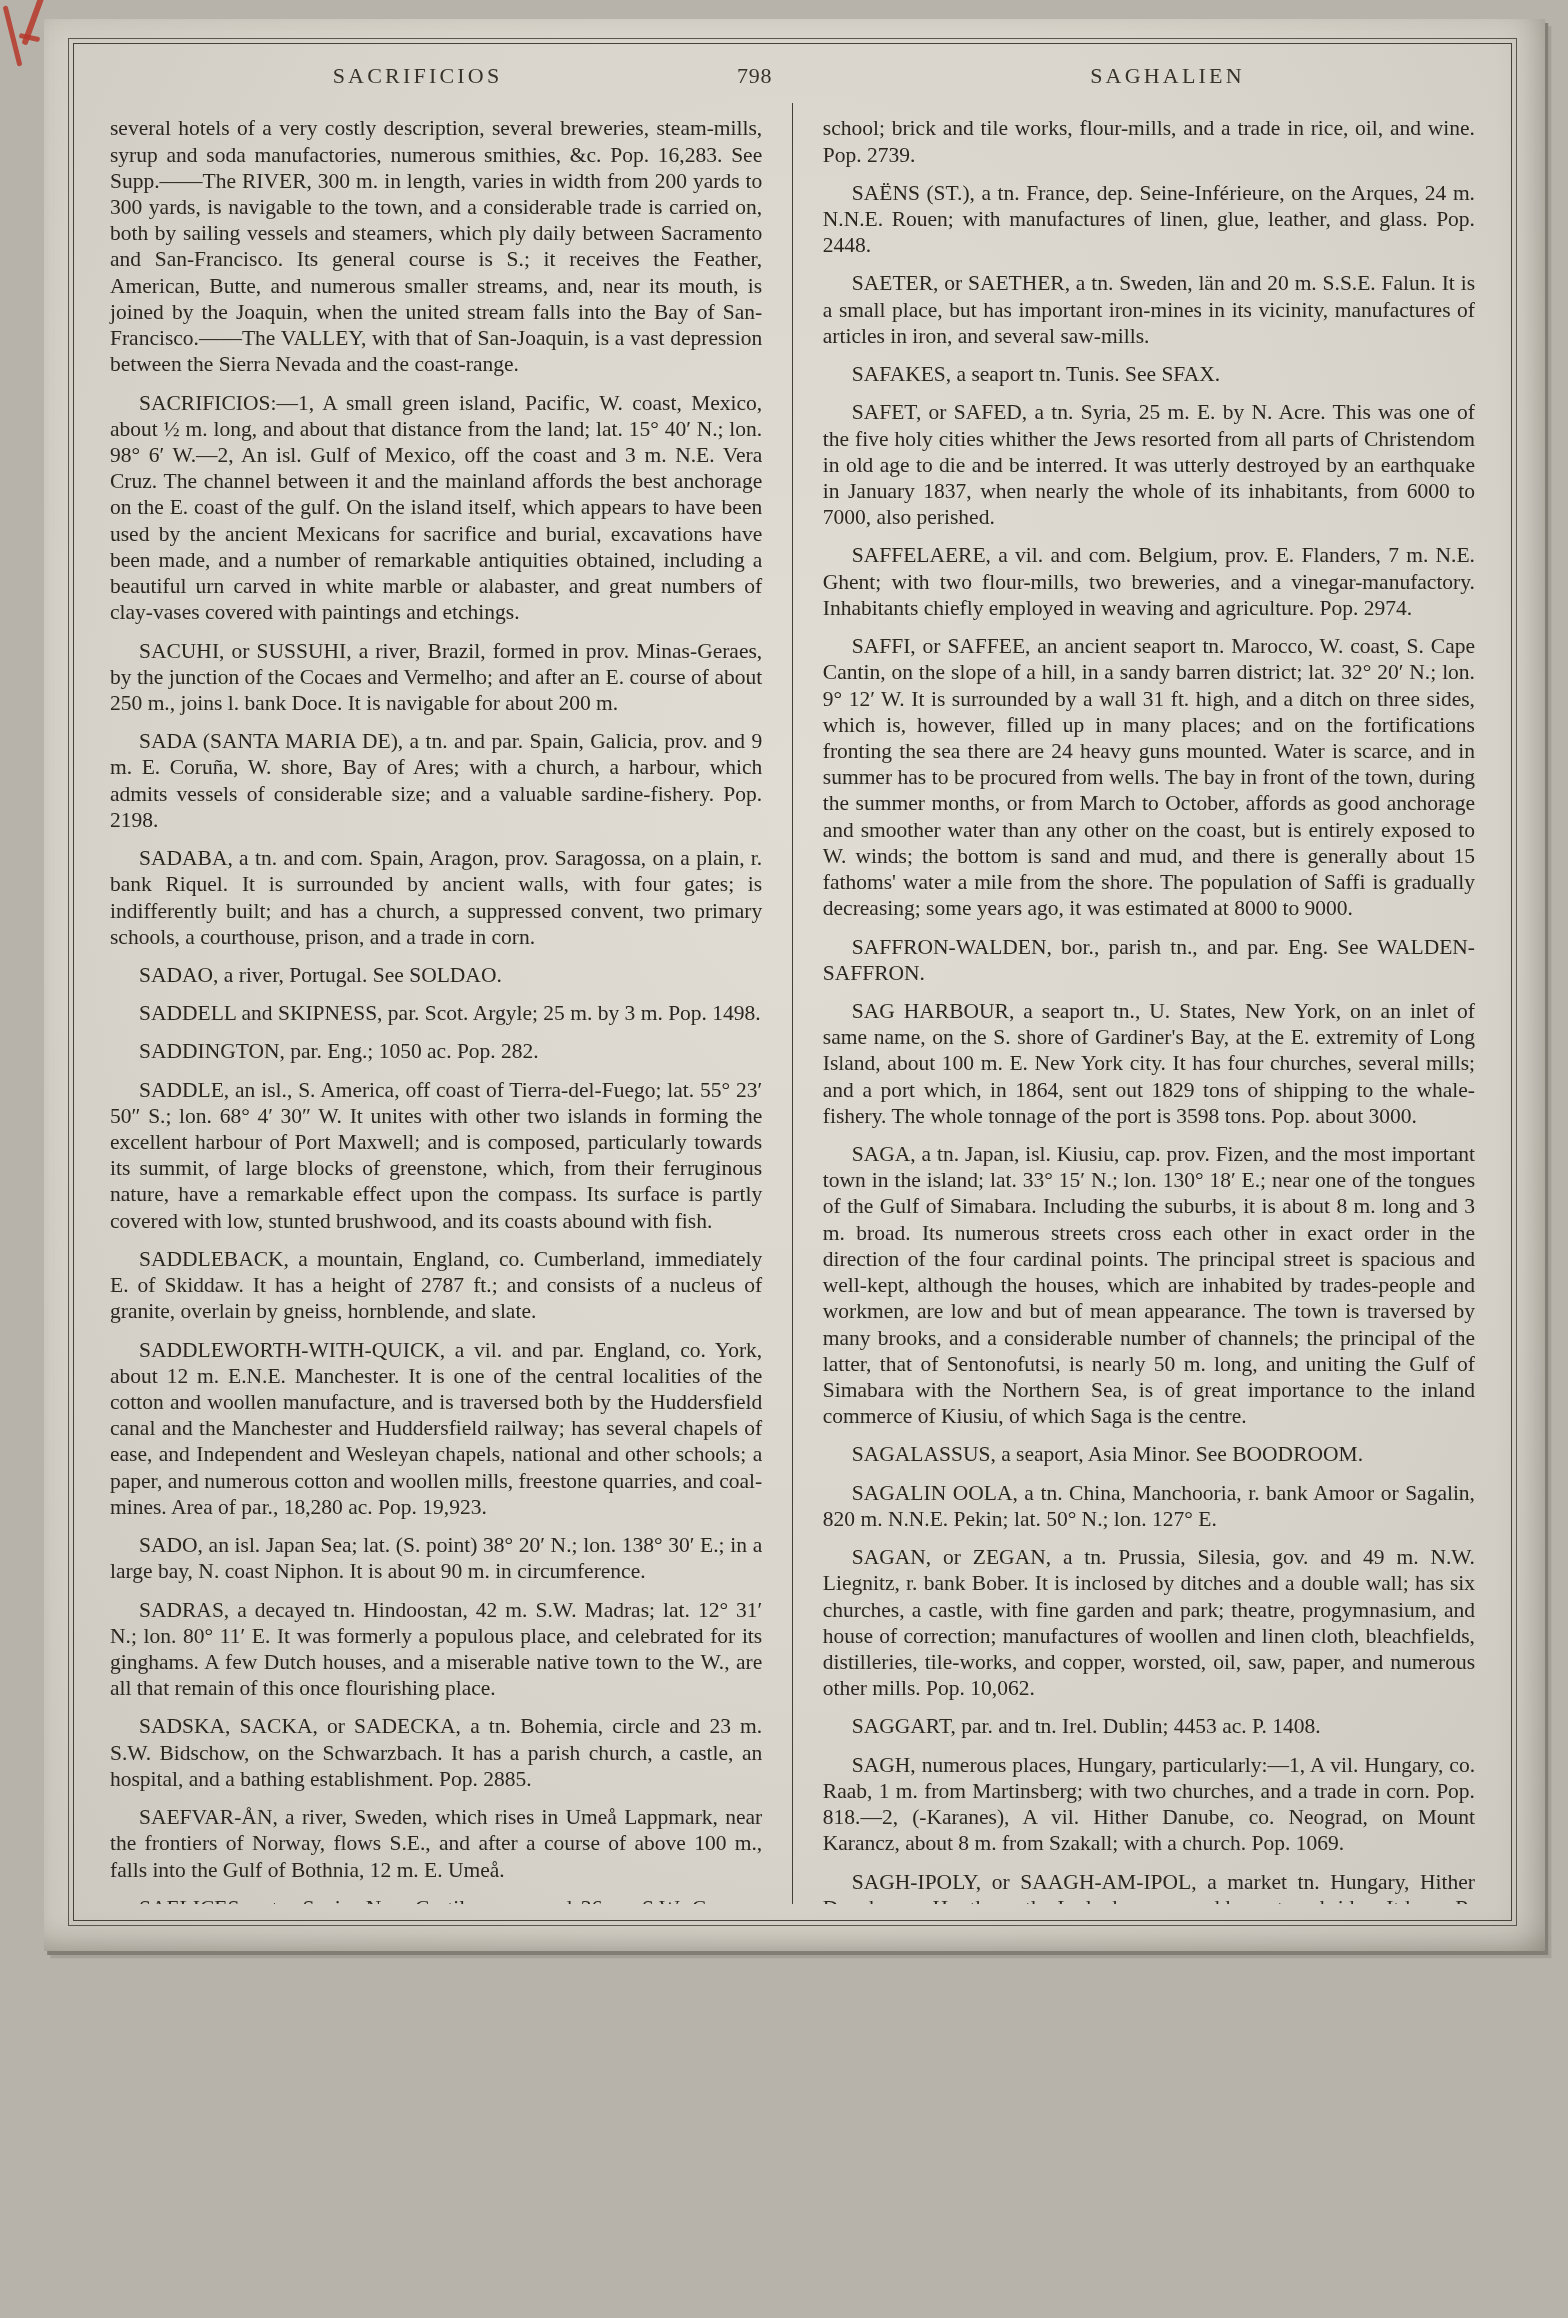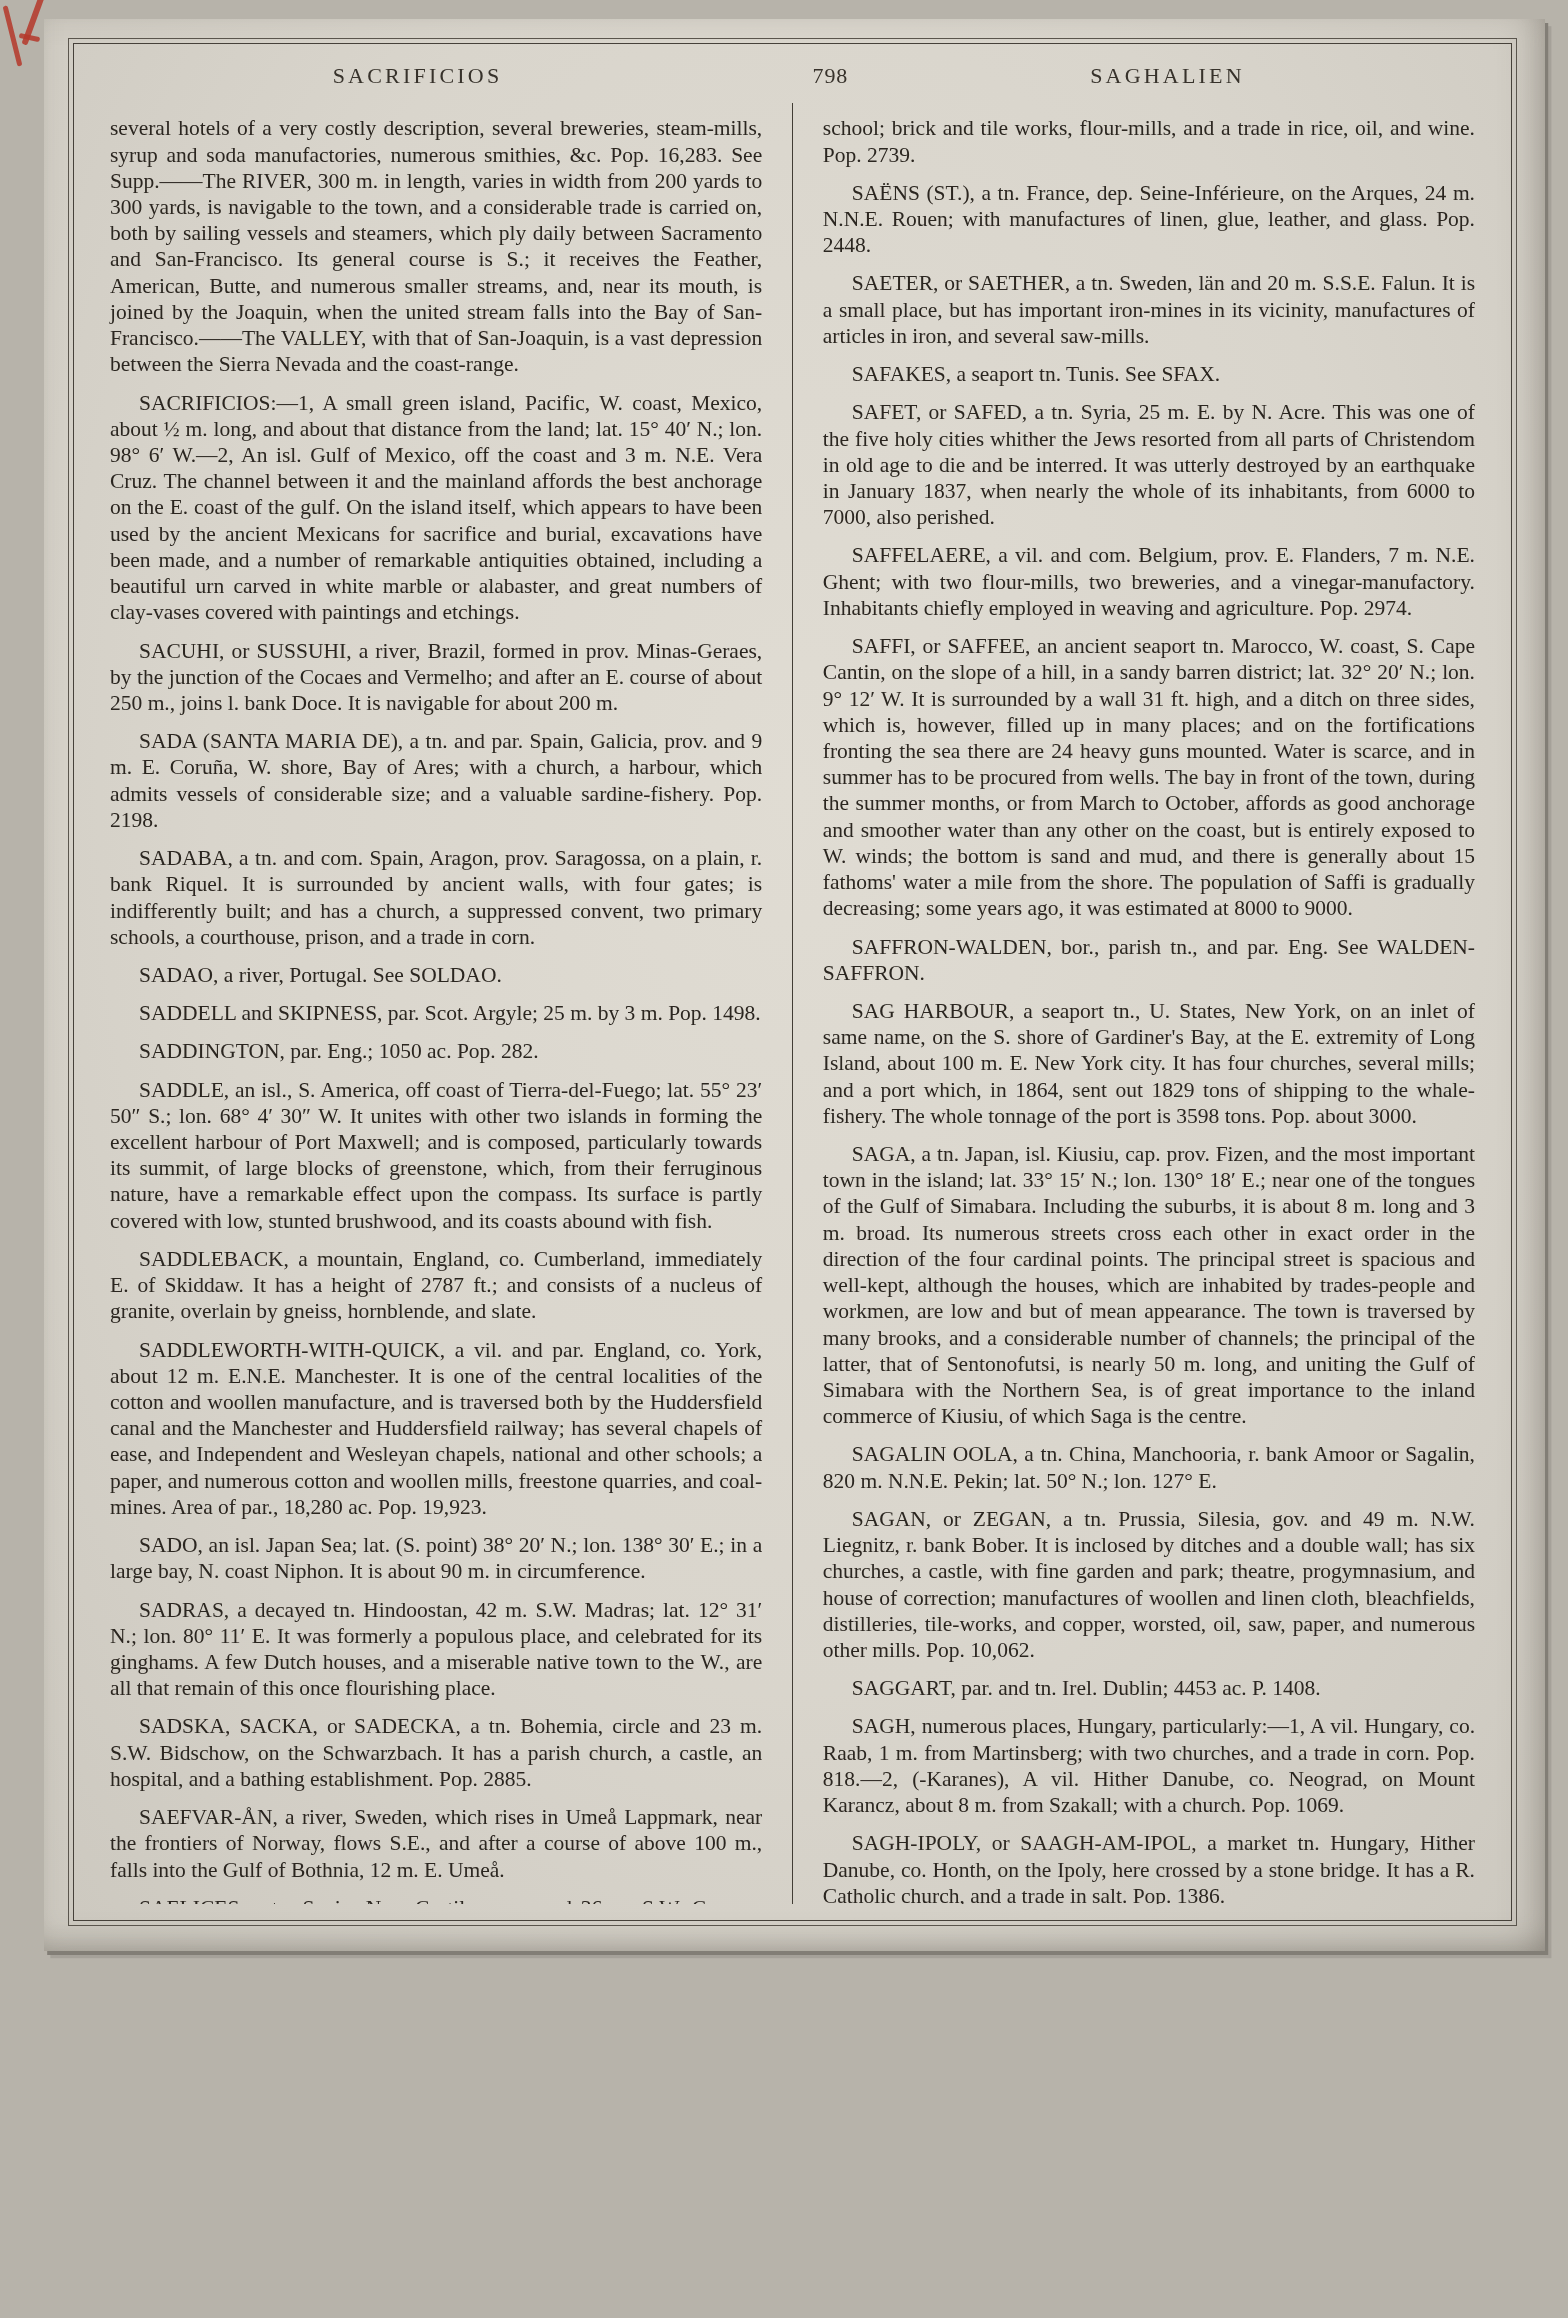--- a/index.html
+++ b/index.html
@@ -29,21 +29,21 @@
     display:flex; flex-direction:column;
     overflow:hidden;
   }
   .header {
     display:flex; align-items:baseline;
     margin:6.4px 0 14.3px;
     font-size:22px; letter-spacing:3.2px;
     color:#37322b;
   }
   .header-left, .header-right { flex:1; text-align:center; }
-  .page-num { width:111px; text-align:right; letter-spacing:0.8px; }
+  .page-num { width:111px; text-align:left; letter-spacing:0.8px; }
   .columns { flex:1; display:flex; overflow:hidden; }
   .column {
     flex:1; text-align:justify;
     font-size:21.5px; line-height:1.22;
     color:#2b2620;
     overflow:hidden;
   }
   .col-left  { padding-right:17.5px; }
   .col-right { padding-left:17.5px; }
   .divider { width:1.6px; background:#423d35; }
@@ -96,20 +96,21 @@
             <p class="para">school; brick and tile works, flour-mills, and a trade in rice, oil, and wine. Pop. 2739.</p>
             <p class="para entry">SAËNS (ST.), a tn. France, dep. Seine-Inférieure, on the Arques, 24 m. N.N.E. Rouen; with manufactures of linen, glue, leather, and glass. Pop. 2448.</p>
             <p class="para entry">SAETER, or SAETHER, a tn. Sweden, län and 20 m. S.S.E. Falun. It is a small place, but has important iron-mines in its vicinity, manufactures of articles in iron, and several saw-mills.</p>
             <p class="para entry">SAFAKES, a seaport tn. Tunis. See SFAX.</p>
             <p class="para entry">SAFET, or SAFED, a tn. Syria, 25 m. E. by N. Acre. This was one of the five holy cities whither the Jews resorted from all parts of Christendom in old age to die and be interred. It was utterly destroyed by an earthquake in January 1837, when nearly the whole of its inhabitants, from 6000 to 7000, also perished.</p>
             <p class="para entry">SAFFELAERE, a vil. and com. Belgium, prov. E. Flanders, 7 m. N.E. Ghent; with two flour-mills, two breweries, and a vinegar-manufactory. Inhabitants chiefly employed in weaving and agriculture. Pop. 2974.</p>
             <p class="para entry">SAFFI, or SAFFEE, an ancient seaport tn. Marocco, W. coast, S. Cape Cantin, on the slope of a hill, in a sandy barren district; lat. 32° 20′ N.; lon. 9° 12′ W. It is surrounded by a wall 31 ft. high, and a ditch on three sides, which is, however, filled up in many places; and on the fortifications fronting the sea there are 24 heavy guns mounted. Water is scarce, and in summer has to be procured from wells. The bay in front of the town, during the summer months, or from March to October, affords as good anchorage and smoother water than any other on the coast, but is entirely exposed to W. winds; the bottom is sand and mud, and there is generally about 15 fathoms' water a mile from the shore. The population of Saffi is gradually decreasing; some years ago, it was estimated at 8000 to 9000.</p>
             <p class="para entry">SAFFRON-WALDEN, bor., parish tn., and par. Eng. See WALDEN-SAFFRON.</p>
             <p class="para entry">SAG HARBOUR, a seaport tn., U. States, New York, on an inlet of same name, on the S. shore of Gardiner's Bay, at the E. extremity of Long Island, about 100 m. E. New York city. It has four churches, several mills; and a port which, in 1864, sent out 1829 tons of shipping to the whale-fishery. The whole tonnage of the port is 3598 tons. Pop. about 3000.</p>
             <p class="para entry">SAGA, a tn. Japan, isl. Kiusiu, cap. prov. Fizen, and the most important town in the island; lat. 33° 15′ N.; lon. 130° 18′ E.; near one of the tongues of the Gulf of Simabara. Including the suburbs, it is about 8 m. long and 3 m. broad. Its numerous streets cross each other in exact order in the direction of the four cardinal points. The principal street is spacious and well-kept, although the houses, which are inhabited by trades-people and workmen, are low and but of mean appearance. The town is traversed by many brooks, and a considerable number of channels; the principal of the latter, that of Sentonofutsi, is nearly 50 m. long, and uniting the Gulf of Simabara with the Northern Sea, is of great importance to the inland commerce of Kiusiu, of which Saga is the centre.</p>
+            <p class="para entry">SAGALASSUS, a seaport, Asia Minor. See BOODROOM.</p>
             <p class="para entry">SAGALIN OOLA, a tn. China, Manchooria, r. bank Amoor or Sagalin, 820 m. N.N.E. Pekin; lat. 50° N.; lon. 127° E.</p>
             <p class="para entry">SAGAN, or ZEGAN, a tn. Prussia, Silesia, gov. and 49 m. N.W. Liegnitz, r. bank Bober. It is inclosed by ditches and a double wall; has six churches, a castle, with fine garden and park; theatre, progymnasium, and house of correction; manufactures of woollen and linen cloth, bleachfields, distilleries, tile-works, and copper, worsted, oil, saw, paper, and numerous other mills. Pop. 10,062.</p>
             <p class="para entry">SAGGART, par. and tn. Irel. Dublin; 4453 ac. P. 1408.</p>
             <p class="para entry">SAGH, numerous places, Hungary, particularly:—1, A vil. Hungary, co. Raab, 1 m. from Martinsberg; with two churches, and a trade in corn. Pop. 818.—2, (-Karanes), A vil. Hither Danube, co. Neograd, on Mount Karancz, about 8 m. from Szakall; with a church. Pop. 1069.</p>
             <p class="para entry">SAGH-IPOLY, or SAAGH-AM-IPOL, a market tn. Hungary, Hither Danube, co. Honth, on the Ipoly, here crossed by a stone bridge. It has a R. Catholic church, and a trade in salt. Pop. 1386.</p>
             <p class="para entry">SAGHALIEN, an isl. Asia. See TARRAKAI.</p>
             <p class="para entry">SAGHALIEN, a river, Asia. See AMOOR.</p>
           </div>
       </div>
     </div>

